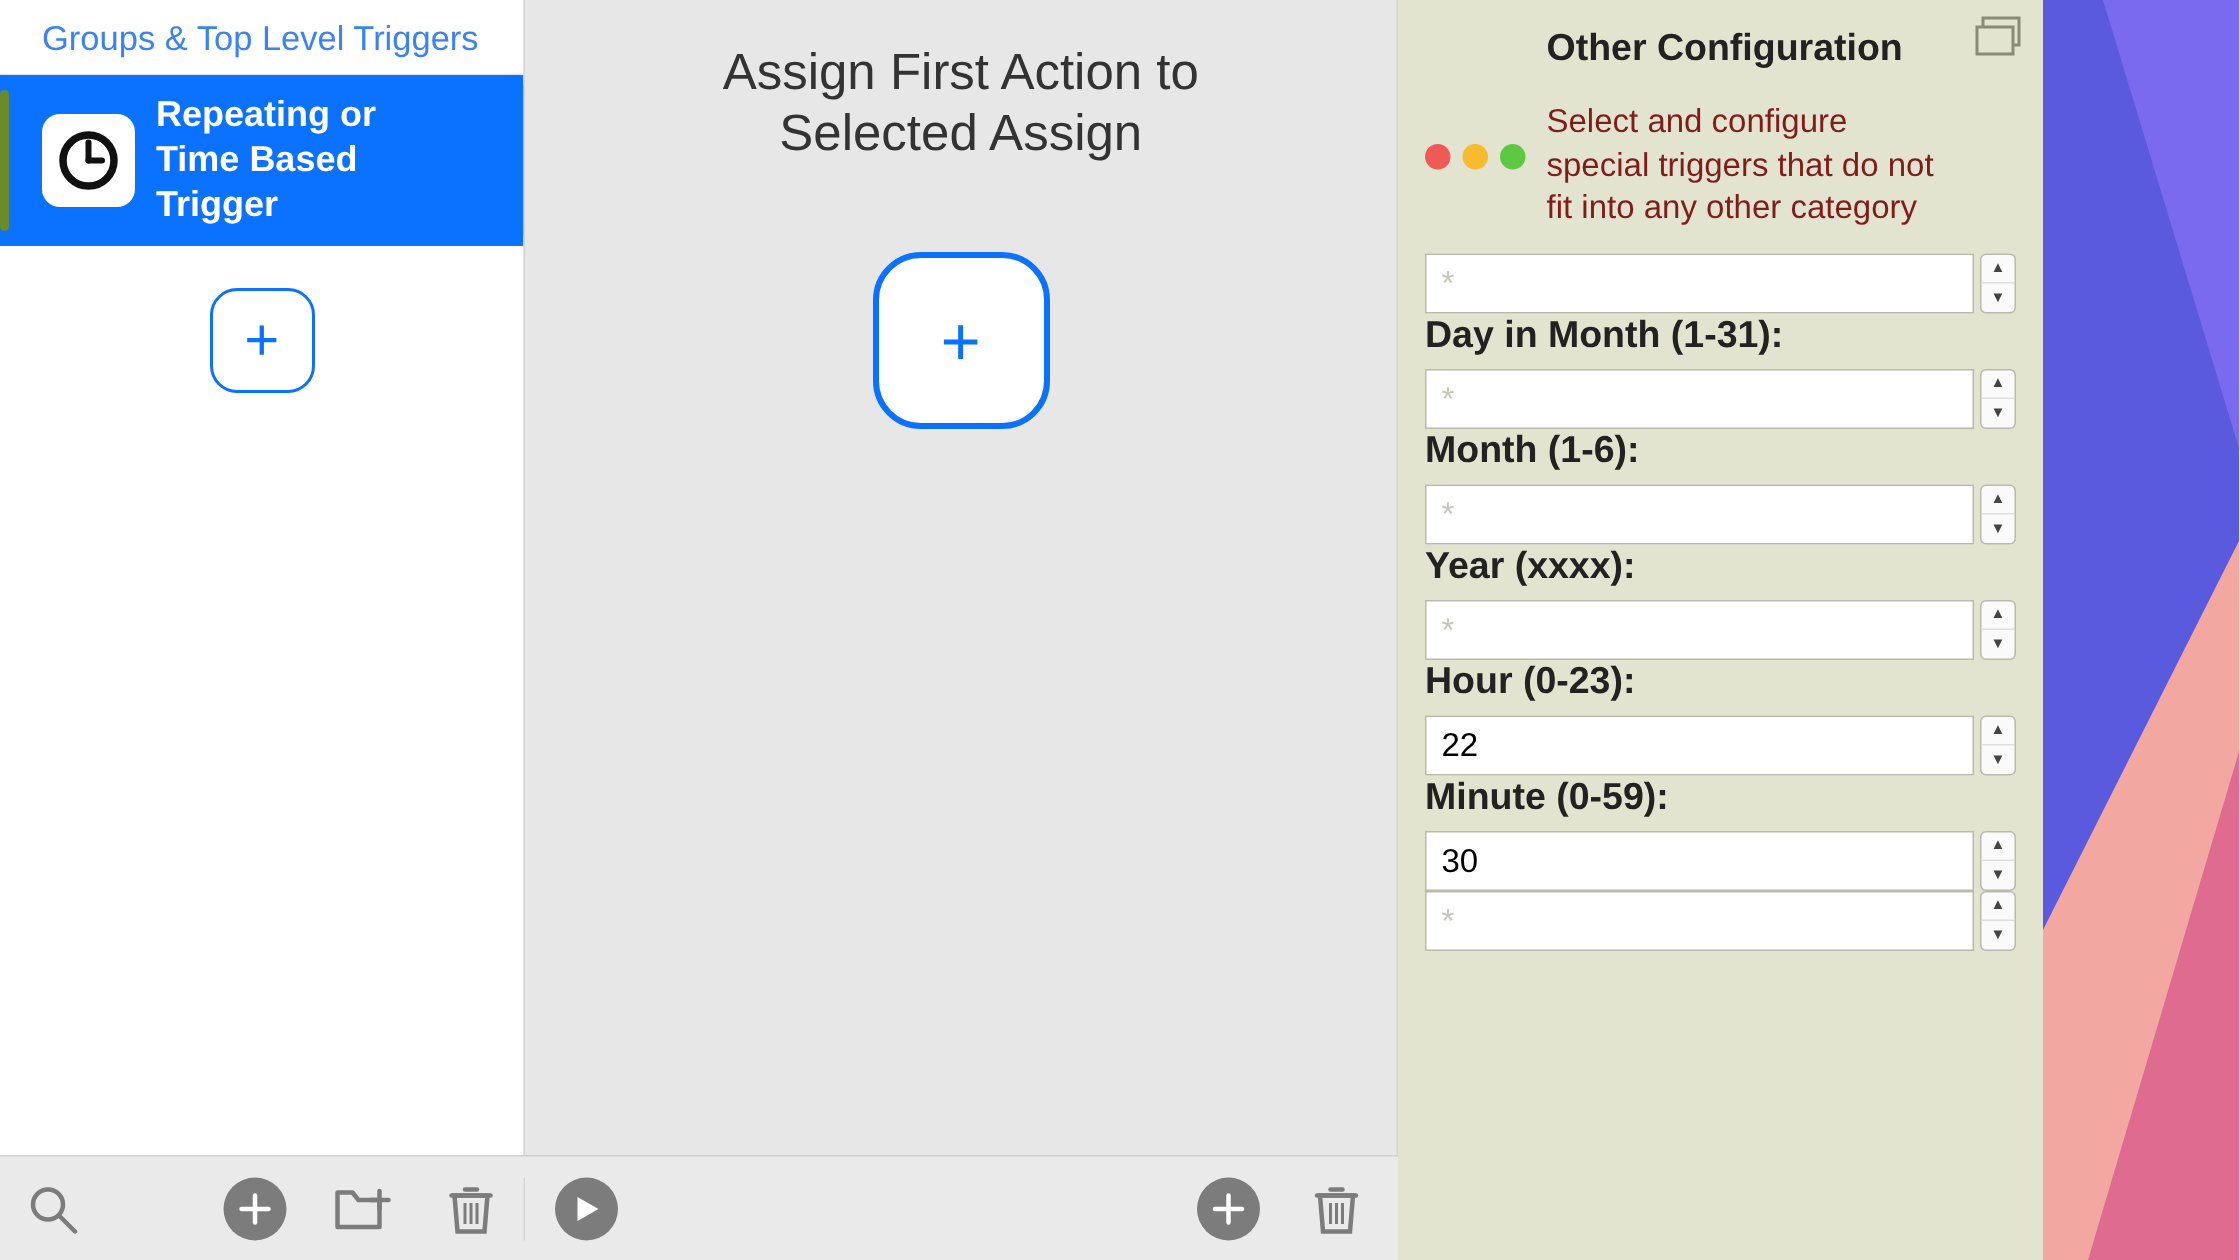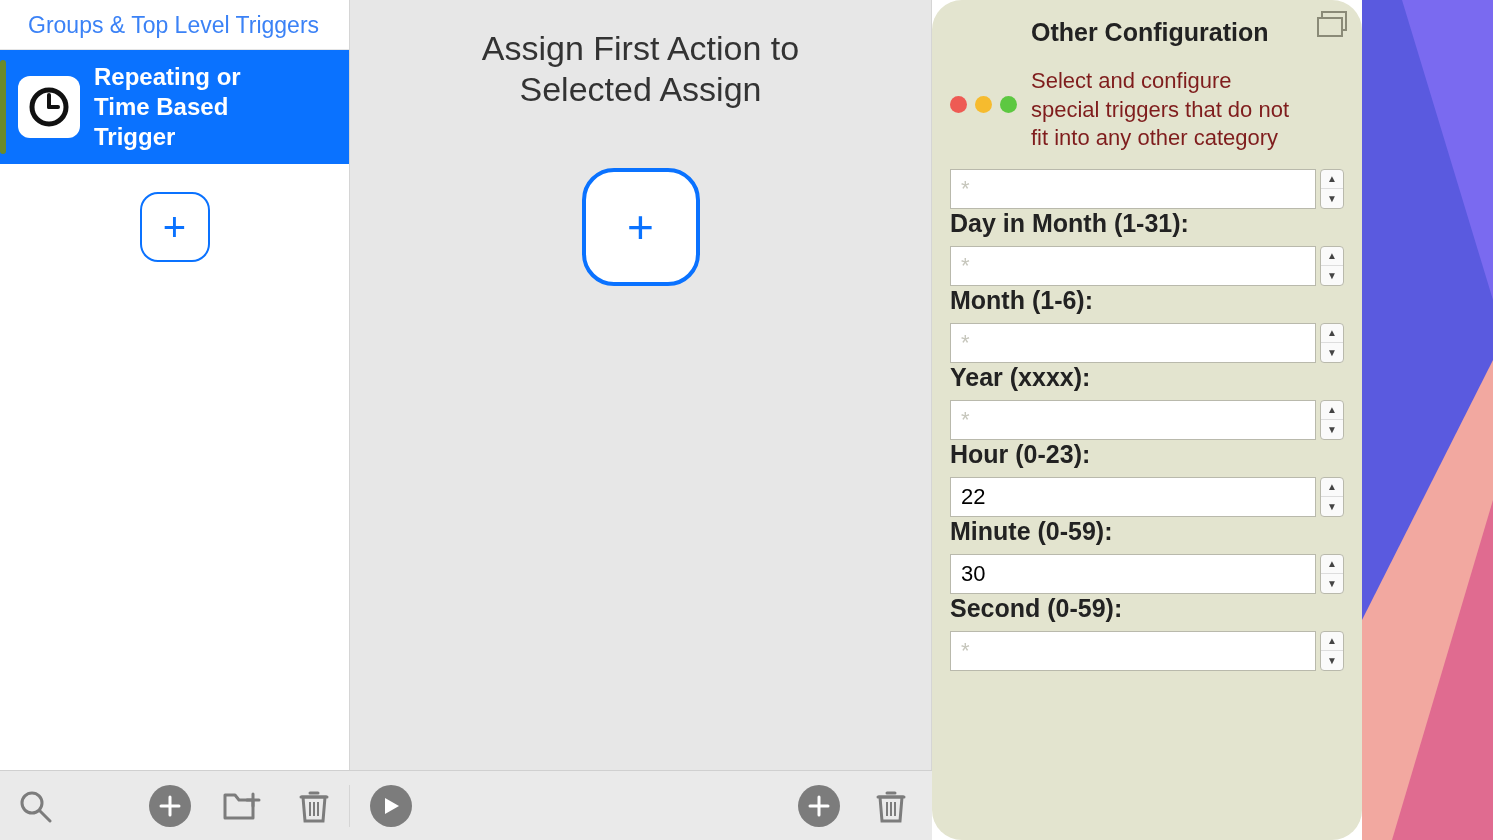--- a/index.html
+++ b/index.html
@@ -4,21 +4,21 @@
 <style>
   * { box-sizing: border-box; margin: 0; padding: 0; }
   html, body { width: 1493px; height: 840px; font-family: -apple-system, "Helvetica Neue", Arial, sans-serif; overflow: hidden; }
   body { display: flex; }
 
   
   .left-col { width: 349px; height: 100%; background: #fff; display: flex; flex-direction: column; }
   .left-header { padding: 12px 28px 10px 28px; font-size: 23px; color: #3b82f6; border-bottom: 1px solid #e5e5e5; }
   .trigger-item {
     background: #0a72ff; color: #fff; display: flex; align-items: center;
-    padding: 12px 16px 12px 8px; position: relative;
+    padding: 12px 16px 12px 18px; position: relative;
   }
   .trigger-item::after {
     content: ""; position: absolute; right: -18px; top: 50%; transform: translateY(-50%);
     border-left: 20px solid #0a72ff; border-top: 56px solid transparent; border-bottom: 56px solid transparent;
   }
   .trigger-green-edge { position: absolute; left: 0; top: 10px; bottom: 10px; width: 6px; background: #6b8a2a; border-radius: 3px; }
   .trigger-icon-wrap {
     width: 62px; height: 62px; background: #fff; border-radius: 12px; display: flex; align-items: center; justify-content: center; margin: 0 14px 0 10px;
   }
   .trigger-label { font-size: 24px; font-weight: 600; line-height: 1.25; max-width: 200px; }
@@ -31,21 +31,21 @@
   
   .mid-col { width: 583px; height: 100%; background: #e7e7e7; border-left: 1px solid #d5d5d5; border-right: 1px solid #d5d5d5; display: flex; flex-direction: column; align-items: center; position: relative; gap: 48px; }
   .mid-title { font-size: 34px; font-weight: 400; color: #333; text-align: center; margin-top: 28px; line-height: 1.2; }
   .add-btn-big {
     width: 118px; height: 118px; border: 4px solid #0a72ff; border-radius: 32px; background: #fff;
     display: flex; align-items: center; justify-content: center; font-size: 46px; color: #0a72ff; font-weight: 300; margin-top: 10px;
   }
   .red-arrow { position: absolute; top: 255px; left: 605px; pointer-events: none; }
 
   
-  .right-col { width: 430px; height: 100%; background: #e3e4cf; display: flex; flex-direction: column; position: relative; border-radius: 30px; }
+  .right-col { width: 430px; height: 100%; background: #e3e4cf; display: flex; flex-direction: column; position: relative; }
   .right-head { display: flex; padding: 18px 18px 12px 18px; align-items: flex-start; }
   .traffic { display: flex; gap: 8px; margin-top: 78px; margin-right: 14px; }
   .traffic span { width: 17px; height: 17px; border-radius: 50%; display: inline-block; }
   .tl-r { background: #ee5b54; } .tl-y { background: #f6bb2e; } .tl-g { background: #5dc841; }
   .right-title { font-size: 25px; font-weight: 700; color: #222; }
   .right-sub { font-size: 22px; color: #7f1d1d; line-height: 1.3; margin-top: 20px; max-width: 260px; }
   .win-icon { position: absolute; top: 10px; right: 12px; }
 
   .fields { padding: 0 18px 0 18px; overflow: hidden; }
   .field-row { }
@@ -200,21 +200,20 @@
       <div class="field-input-wrap">
         <input class="field-input" value="30" style="">
         <div class="stepper">
             <div>▲</div>
             <div>▼</div>
           </div>
       </div>
     </div>
 
     <div class="field-row">
-      <div class="field-label">Second (0-59):</div>
       <div class="field-input-wrap">
         <input class="field-input" placeholder="*" style="">
         <div class="stepper">
             <div>▲</div>
             <div>▼</div>
           </div>
       </div>
     </div>
 
   </div>

